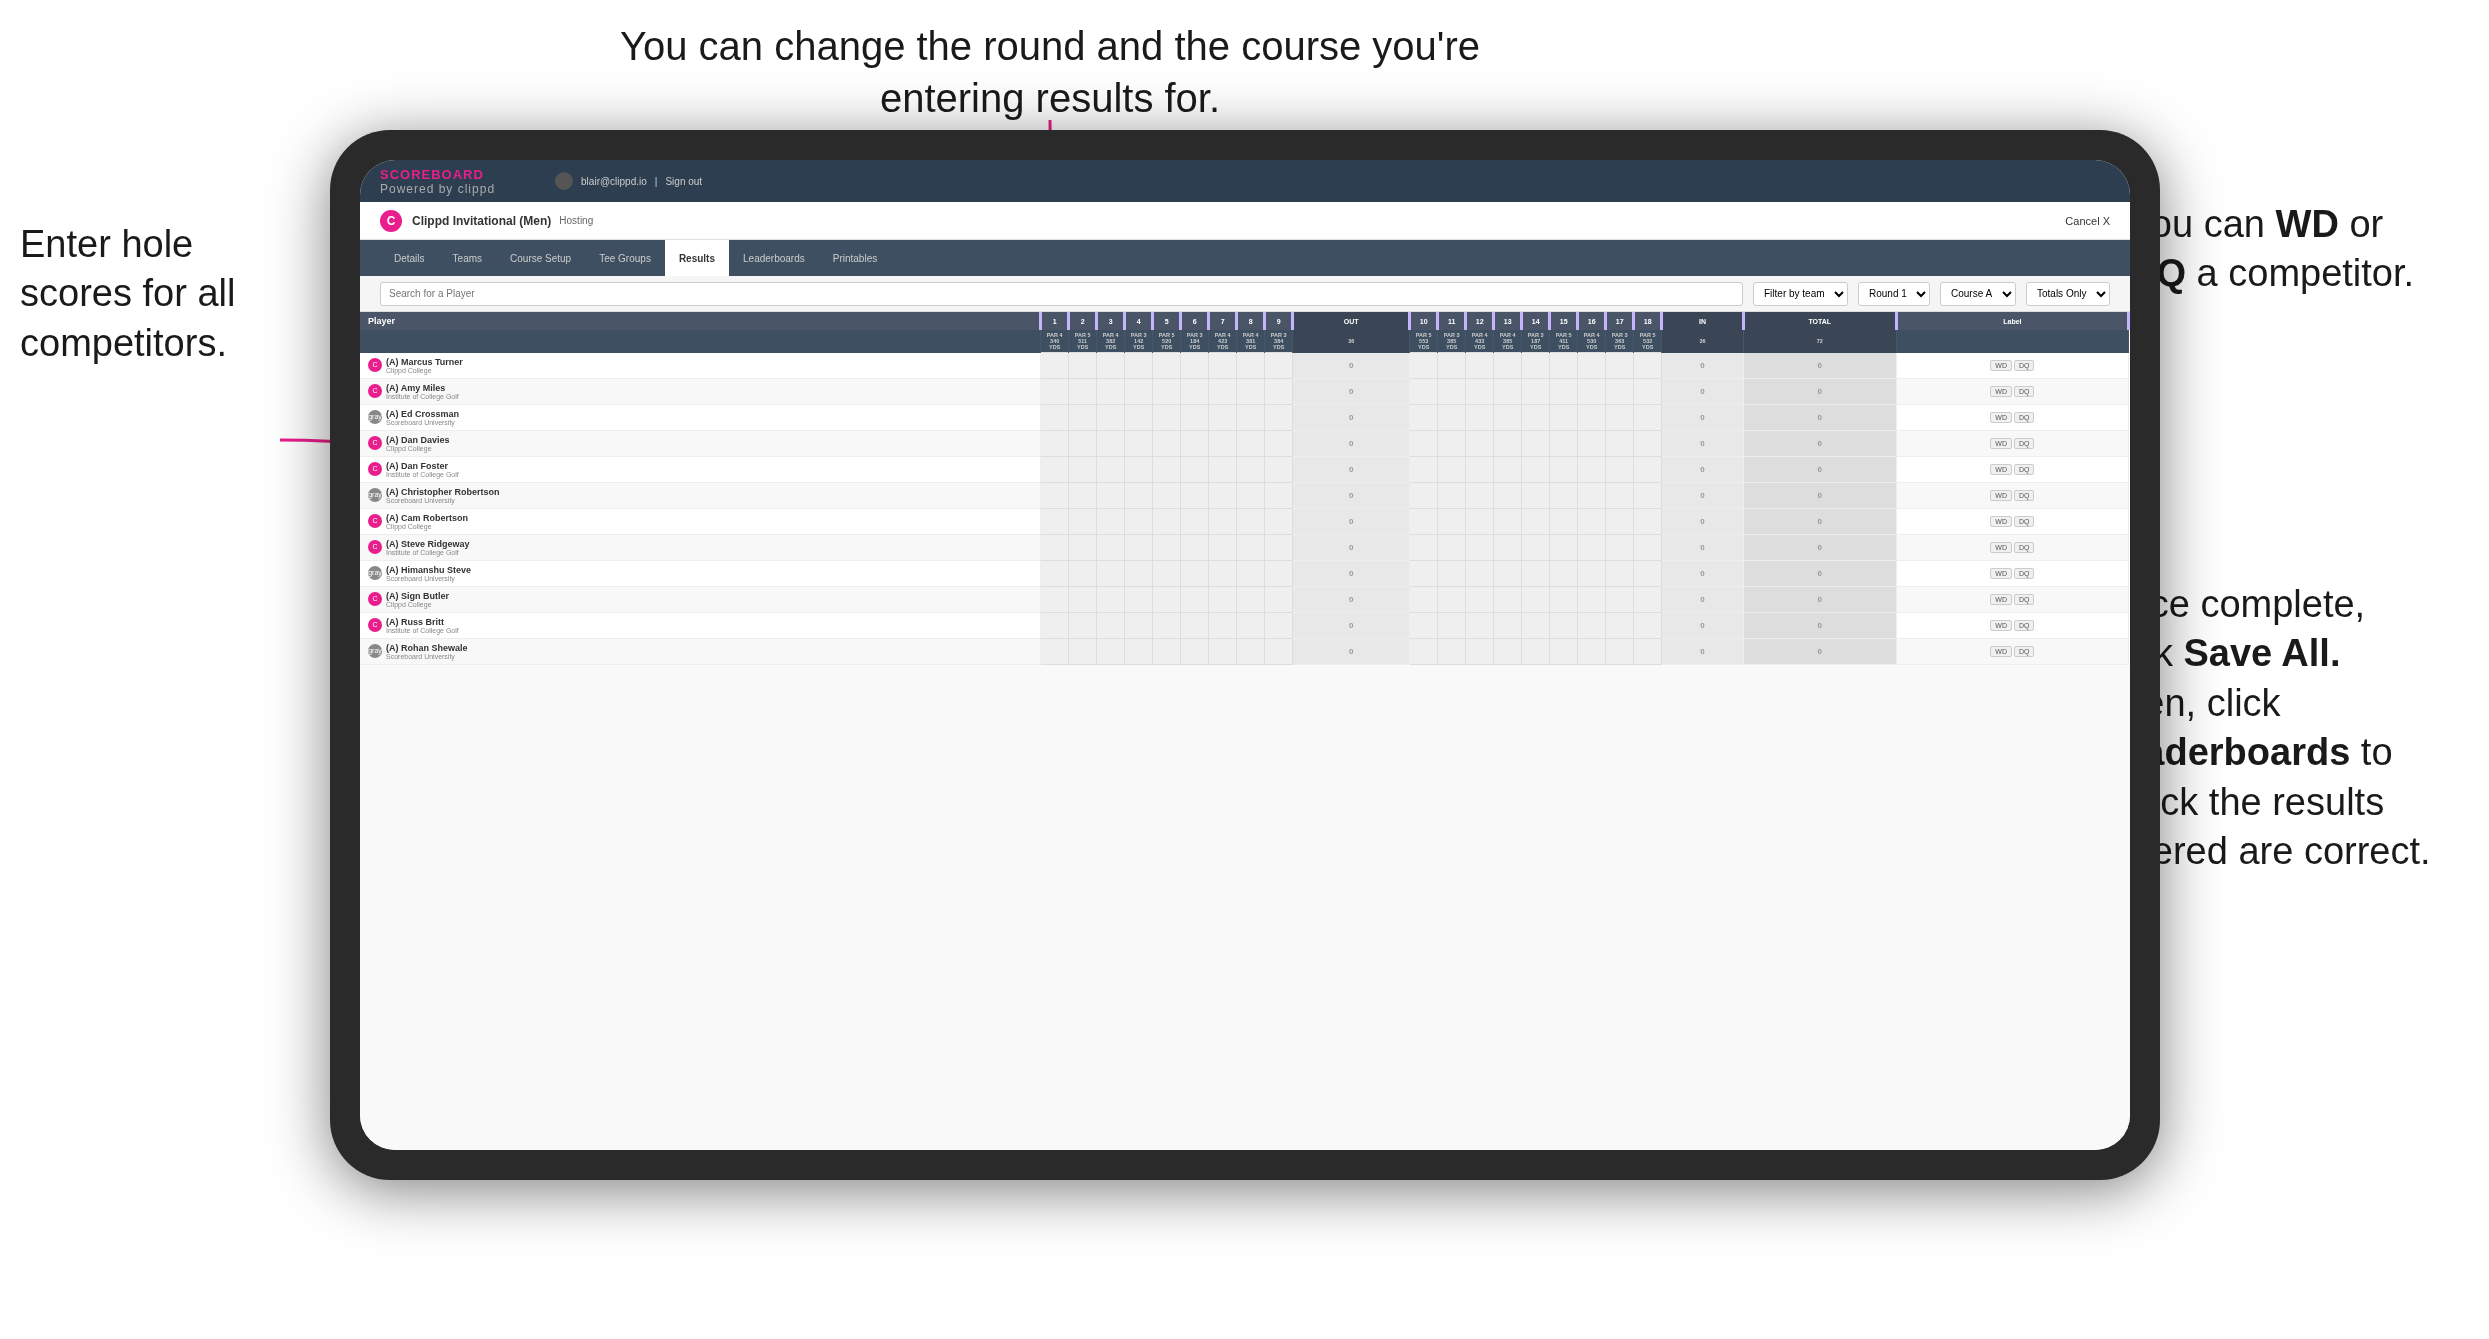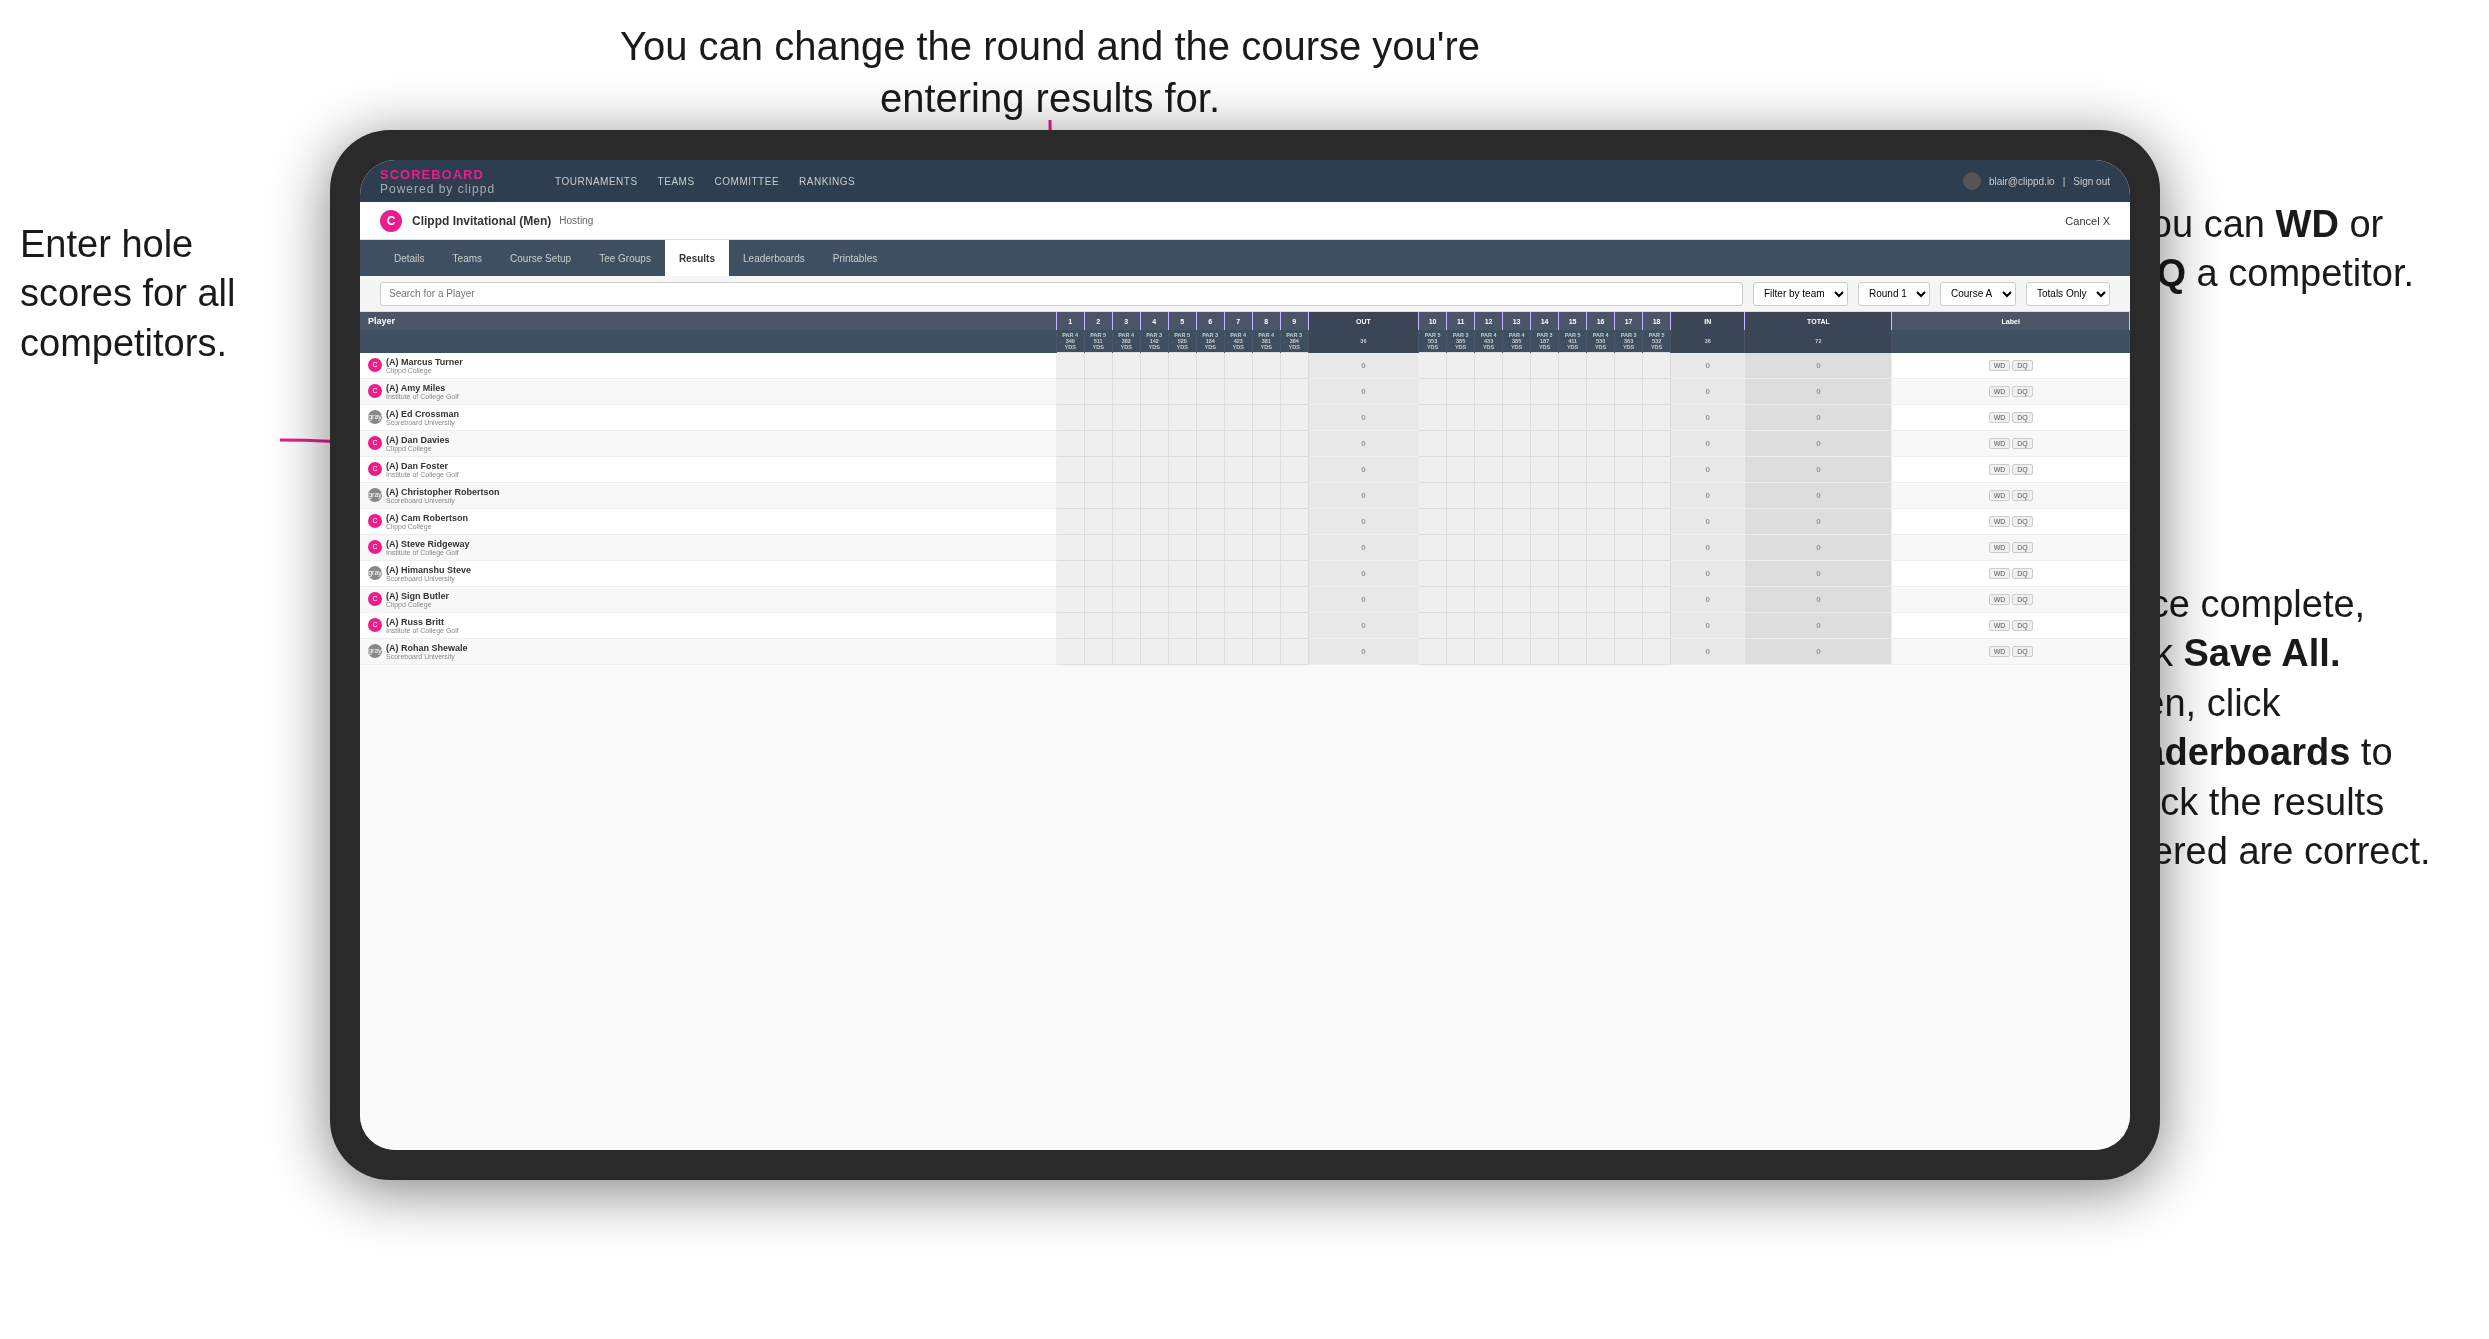--- a/index.html
+++ b/index.html
@@ -246,21 +246,21 @@
 
     .score-table thead tr:first-child {
       background: #4a5568;
       color: white;
     }
 
     .score-table thead tr:first-child th {
       padding: 4px 4px;
       text-align: center;
       font-size: 7px;
-      border-right: 1px solid #c4b5fd;
+      border-right: 3px solid #c4b5fd;
       white-space: nowrap;
     }
 
     .score-table thead tr:first-child th.player-col {
       text-align: left;
       padding-left: 8px;
       font-size: 9px;
       min-width: 130px;
     }
 
@@ -489,26 +489,20 @@
 
 <div class="tablet-frame">
   <div class="tablet-screen">
 
     <div class="top-nav">
       <div style="margin-right:30px;">
         <div class="scoreboard-logo">
           <span>SCOREBOARD</span>
           <span class="scoreboard-sub">Powered by clippd</span>
         </div>
-      </div>
-      <div class="top-nav-links">
-        <span class="top-nav-link">TOURNAMENTS</span>
-        <span class="top-nav-link">TEAMS</span>
-        <span class="top-nav-link">COMMITTEE</span>
-        <span class="top-nav-link">RANKINGS</span>
       </div>
       <div class="top-nav-right">
         <span class="user-dot"></span>
         <span>blair@clippd.io</span>
         <span style="color:#ccc;font-size:10px;">|</span>
         <span style="color:#ccc;font-size:10px;cursor:pointer;">Sign out</span>
       </div>
     </div>
 
     <div class="tournament-bar">

